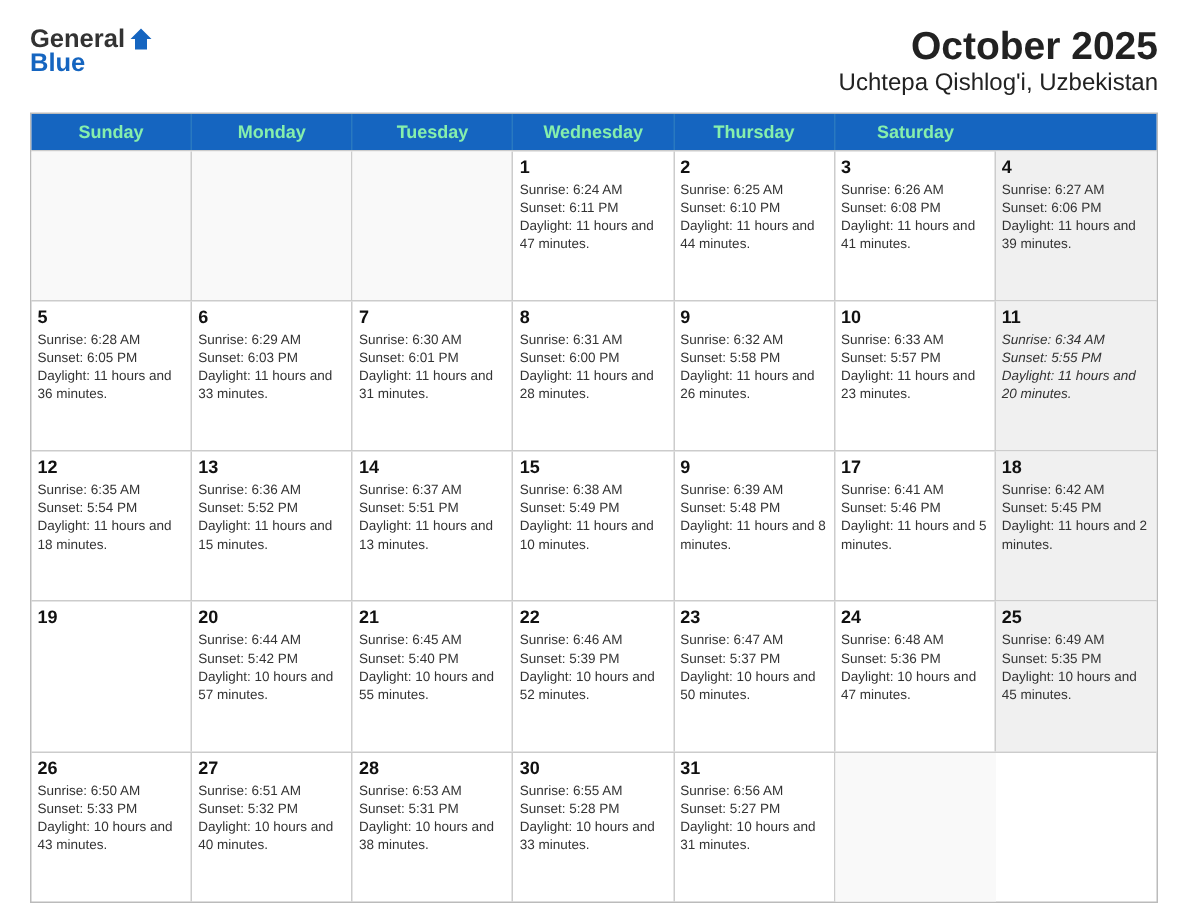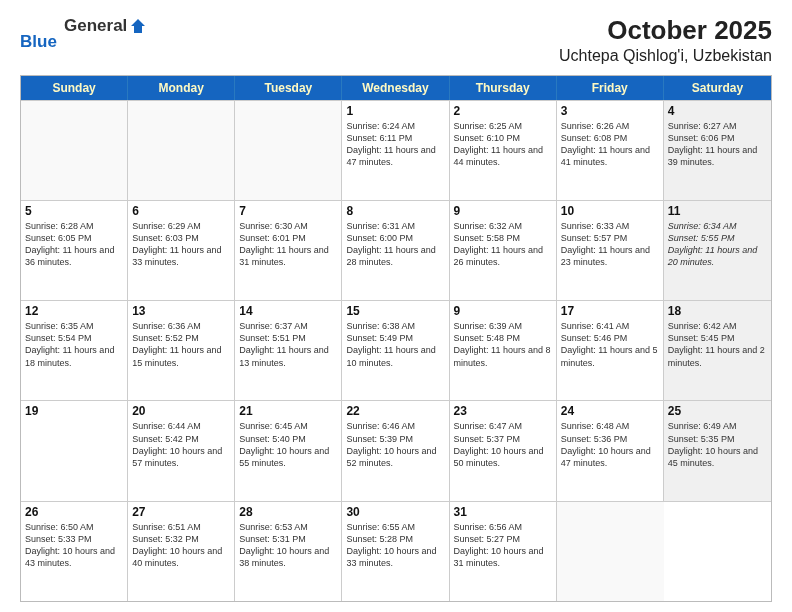--- a/index.html
+++ b/index.html
@@ -47,21 +47,21 @@
       display: flex;
       flex-direction: column;
       border: 1px solid #bbb;
     }
     .cal-header-row {
       display: grid;
       grid-template-columns: repeat(7, 1fr);
       background: #1565c0;
     }
     .cal-header-cell {
-      color: #fef9c3;
+      color: #86efac;
       font-size: 12px;
       font-weight: bold;
       text-align: center;
       padding: 5px 2px;
       border-right: 1px solid #2979c0;
     }
     .cal-header-cell:last-child { border-right: none; }
     .cal-body {
       display: flex;
       flex-direction: column;
@@ -97,42 +97,41 @@
       color: #333;
       line-height: 1.35;
     }
   </style>
 </head>
 <body>
 
 <div class="page">
   <div class="header">
     <div class="logo">
-      <div style="display:flex;align-items:center;gap:2px;margin-left:44px;">
+      <div style="display:flex;align-items:center;gap:2px;">
         <span style="font-size:17px;font-weight:bold;color:#333;">General</span>
         <svg width="18" height="18" viewBox="0 0 18 18">
           <polygon points="9,2 16,9 13,9 13,16 5,16 5,9 2,9" fill="#1565c0"></polygon>
         </svg>
       </div>
       <span style="font-size:17px;font-weight:bold;color:#1565c0;margin-top:-4px;">Blue</span>
     </div>
     <div class="title-block">
       <div class="month-title">October 2025</div>
       <div class="location-title">Uchtepa Qishlog'i, Uzbekistan</div>
     </div>
   </div>
 
   <div class="calendar">
     <div class="cal-header-row">
     <div class="cal-header-cell">Sunday</div>
         <div class="cal-header-cell">Monday</div>
         <div class="cal-header-cell">Tuesday</div>
         <div class="cal-header-cell">Wednesday</div>
         <div class="cal-header-cell">Thursday</div>
-        <div class="cal-header-cell">Friday</div>
         <div class="cal-header-cell">Saturday</div>
       </div>
     <div class="cal-body">
     <div class="cal-row">
           <div class="cal-cell empty"></div>
           <div class="cal-cell empty"></div>
           <div class="cal-cell empty"></div>
           <div class="cal-cell">
             <div class="day-num">1</div>
             <div class="cell-text" style="white-space: pre-line;">Sunrise: 6:24 AM

